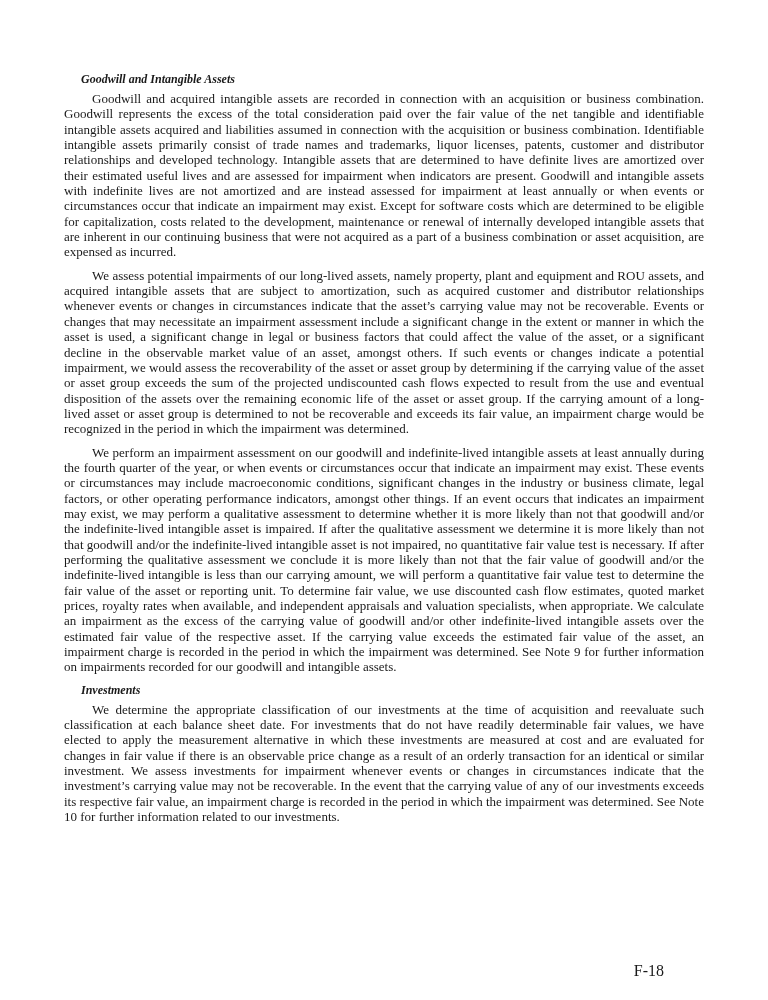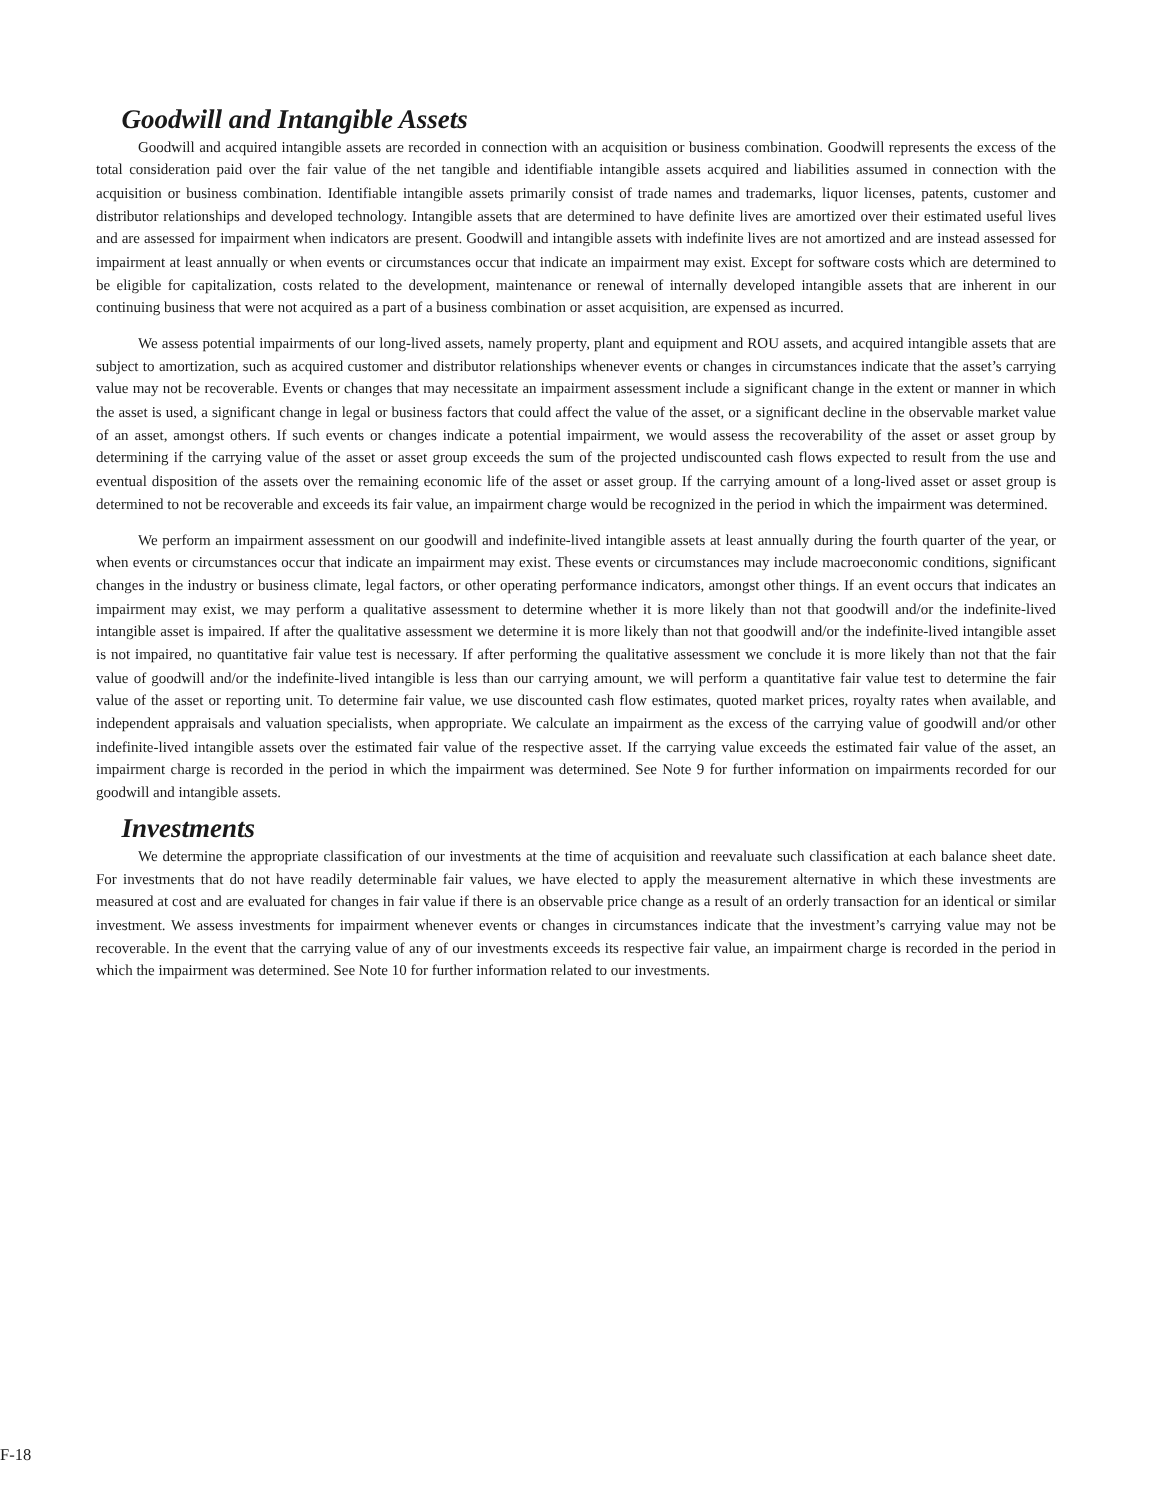--- a/index.html
+++ b/index.html
@@ -17,42 +17,42 @@
     }
     .page {
       position: absolute;
       left: 64px;
       top: 72px;
       width: 640px;
     }
     .heading {
       font-style: italic;
       font-weight: bold;
-      font-size: 18px;
+      font-size: 12px;
       line-height: 15px;
       margin: 0 0 4px 17px;
     }
     .para {
-      font-size: 10px;
+      font-size: 13px;
       line-height: 15.35px;
       text-align: justify;
       text-indent: 28px;
       margin: 0 0 8px 0;
       hyphens: none;
     }
     .section {
       margin: 0;
     }
     .footer {
       position: absolute;
       left: 0;
       width: 664px;
       top: 963px;
-      text-align: left;
-      font-size: 11px;
+      text-align: right;
+      font-size: 16px;
       line-height: 15px;
     }
   </style>
 </head>
 <body>
 
 <div class="page">
   <div class="section">
     <div class="heading">Goodwill and Intangible Assets</div>
     <p class="para">Goodwill and acquired intangible assets are recorded in connection with an acquisition or business combination. Goodwill represents the excess of the total consideration paid over the fair value of the net tangible and identifiable intangible assets acquired and liabilities assumed in connection with the acquisition or business combination. Identifiable intangible assets primarily consist of trade names and trademarks, liquor licenses, patents, customer and distributor relationships and developed technology. Intangible assets that are determined to have definite lives are amortized over their estimated useful lives and are assessed for impairment when indicators are present. Goodwill and intangible assets with indefinite lives are not amortized and are instead assessed for impairment at least annually or when events or circumstances occur that indicate an impairment may exist. Except for software costs which are determined to be eligible for capitalization, costs related to the development, maintenance or renewal of internally developed intangible assets that are inherent in our continuing business that were not acquired as a part of a business combination or asset acquisition, are expensed as incurred.</p>

